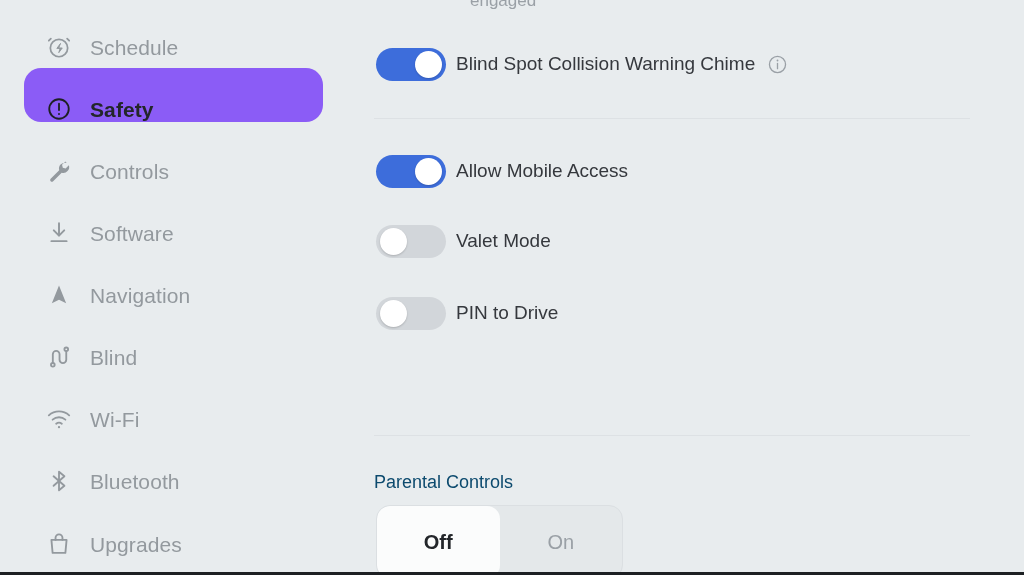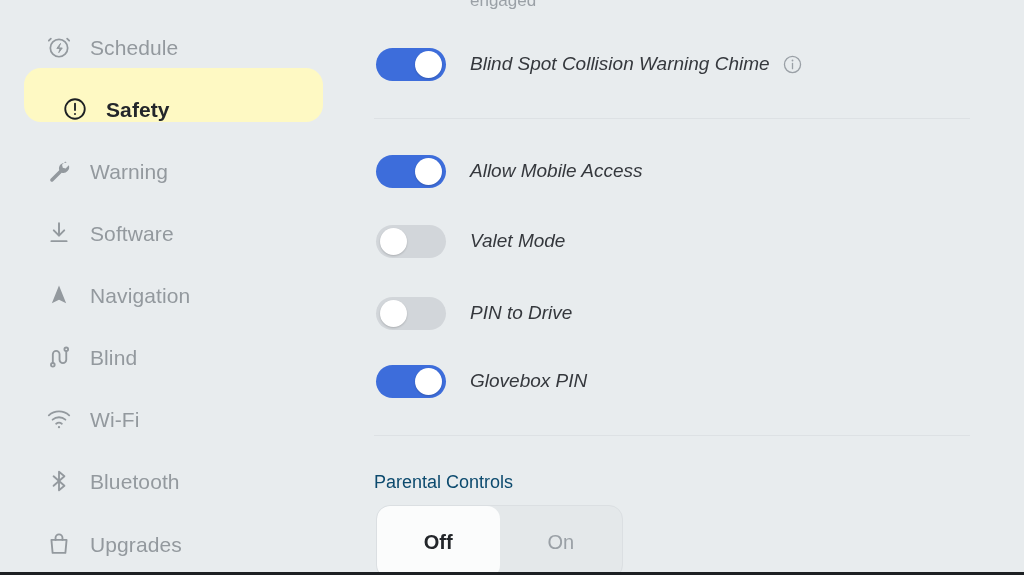--- a/index.html
+++ b/index.html
@@ -32,22 +32,21 @@
     position: absolute;
     left: 24px;
     width: 299px;
     height: 54px;
     display: flex;
     align-items: flex-end;
     border-radius: 17px;
     box-sizing: border-box;
   }
   .nav-item.active {
-    background: #fef9c3;
-    padding-left: 16px;
+    background: #8b5cf6;
   }
   .nav-icon {
     width: 34px;
     margin-left: 18px;
     display: flex;
     align-items: center;
     justify-content: center;
     flex: 0 0 34px;
   }
   .nav-icon svg { display: block; }
@@ -105,25 +104,24 @@
     top: 3px;
     left: 4px;
     width: 27px;
     height: 27px;
     border-radius: 50%;
     background: #ffffff;
     box-shadow: 0 1px 2px rgba(0,0,0,0.18);
   }
   .switch.on .knob { left: 39px; }
   .row-label {
-    margin-left: 24px;
+    margin-left: 10px;
     font-size: 19px;
     color: #35383d;
     white-space: nowrap;
-    font-style: italic;
   }
   .info-icon {
     margin-left: 12px;
     display: inline-flex;
     align-items: center;
   }
 
   .section-heading {
     position: absolute;
     left: 14px;
@@ -195,21 +193,21 @@
       </span>
       <span class="nav-label">Safety</span>
     </div>
 
     <div class="nav-item" style="top:130px">
       <span class="nav-icon">
         <svg width="26" height="26" viewBox="0 0 24 24" fill="#93999e">
           <path d="M19.1 4.6a5.4 5.4 0 0 0-6.9 6.6L4.3 19.1a1.6 1.6 0 0 0 2.3 2.3l7.9-7.9a5.4 5.4 0 0 0 6.6-6.9l-3 3-2.6-.7-.7-2.6 3-3 z"></path>
         </svg>
       </span>
-      <span class="nav-label">Warning</span>
+      <span class="nav-label">Controls</span>
     </div>
 
     <div class="nav-item" style="top:192px">
       <span class="nav-icon">
         <svg width="26" height="26" viewBox="0 0 24 24" fill="none" stroke="#93999e" stroke-width="1.8" stroke-linecap="round" stroke-linejoin="round">
           <path d="M12 3 v11"></path>
           <path d="M7.2 9.6 L12 14.4 L16.8 9.6"></path>
           <path d="M5 19.5 h14"></path>
         </svg>
       </span>
@@ -303,26 +301,20 @@
       <div class="row-label">Valet Mode</div>
     </div>
 
     <div class="toggle-row" style="top:296px">
       <div class="switch">
         <div class="knob"></div>
       </div>
       <div class="row-label">PIN to Drive</div>
     </div>
 
-    <div class="toggle-row" style="top:364px">
-      <div class="switch on">
-        <div class="knob"></div>
-      </div>
-      <div class="row-label">Glovebox PIN</div>
-    </div>
 
     <div class="divider" style="top:435px"></div>
 
     <div class="section-heading" style="top:472px">Parental Controls</div>
 
     <div class="segmented" style="top:505px">
       <div class="seg selected">Off</div>
       <div class="seg">On</div>
     </div>
 

